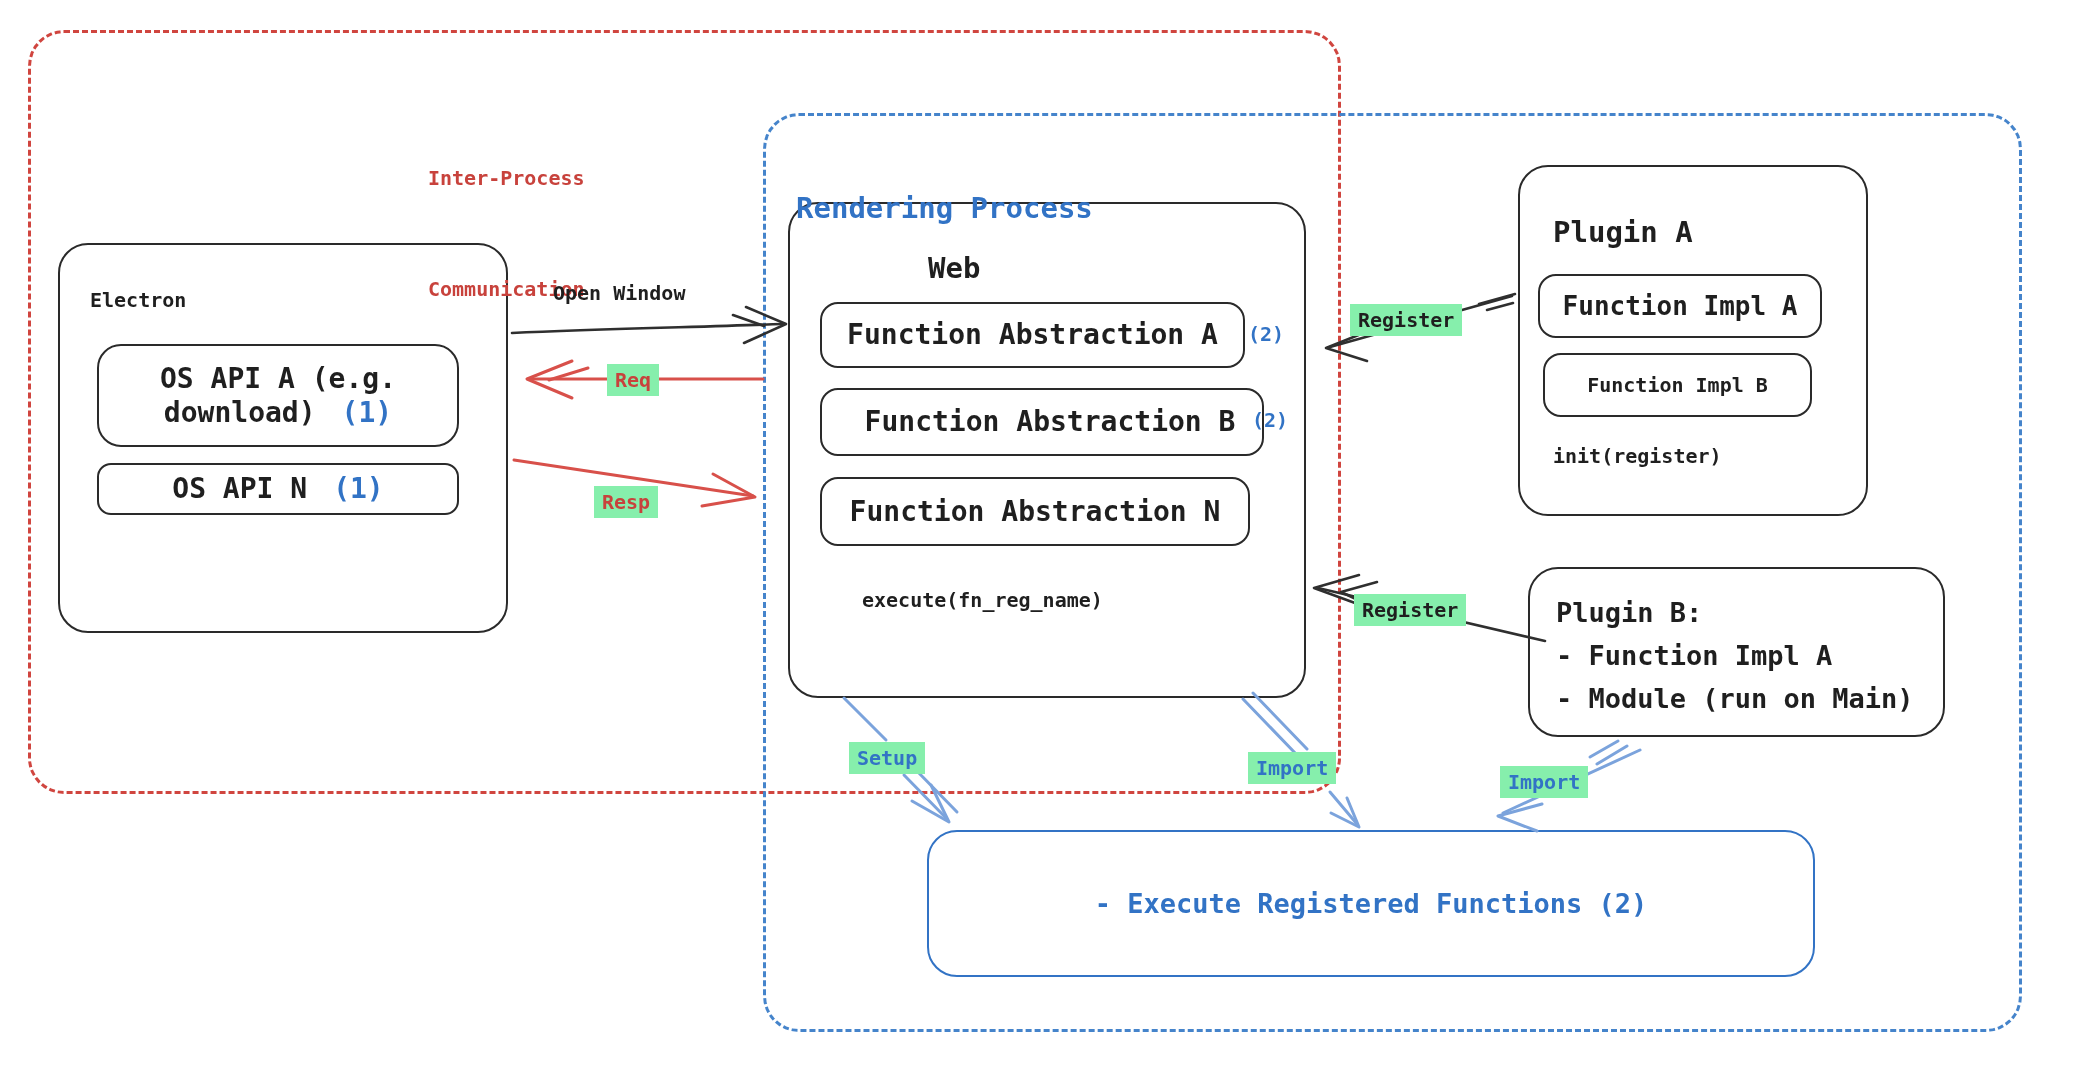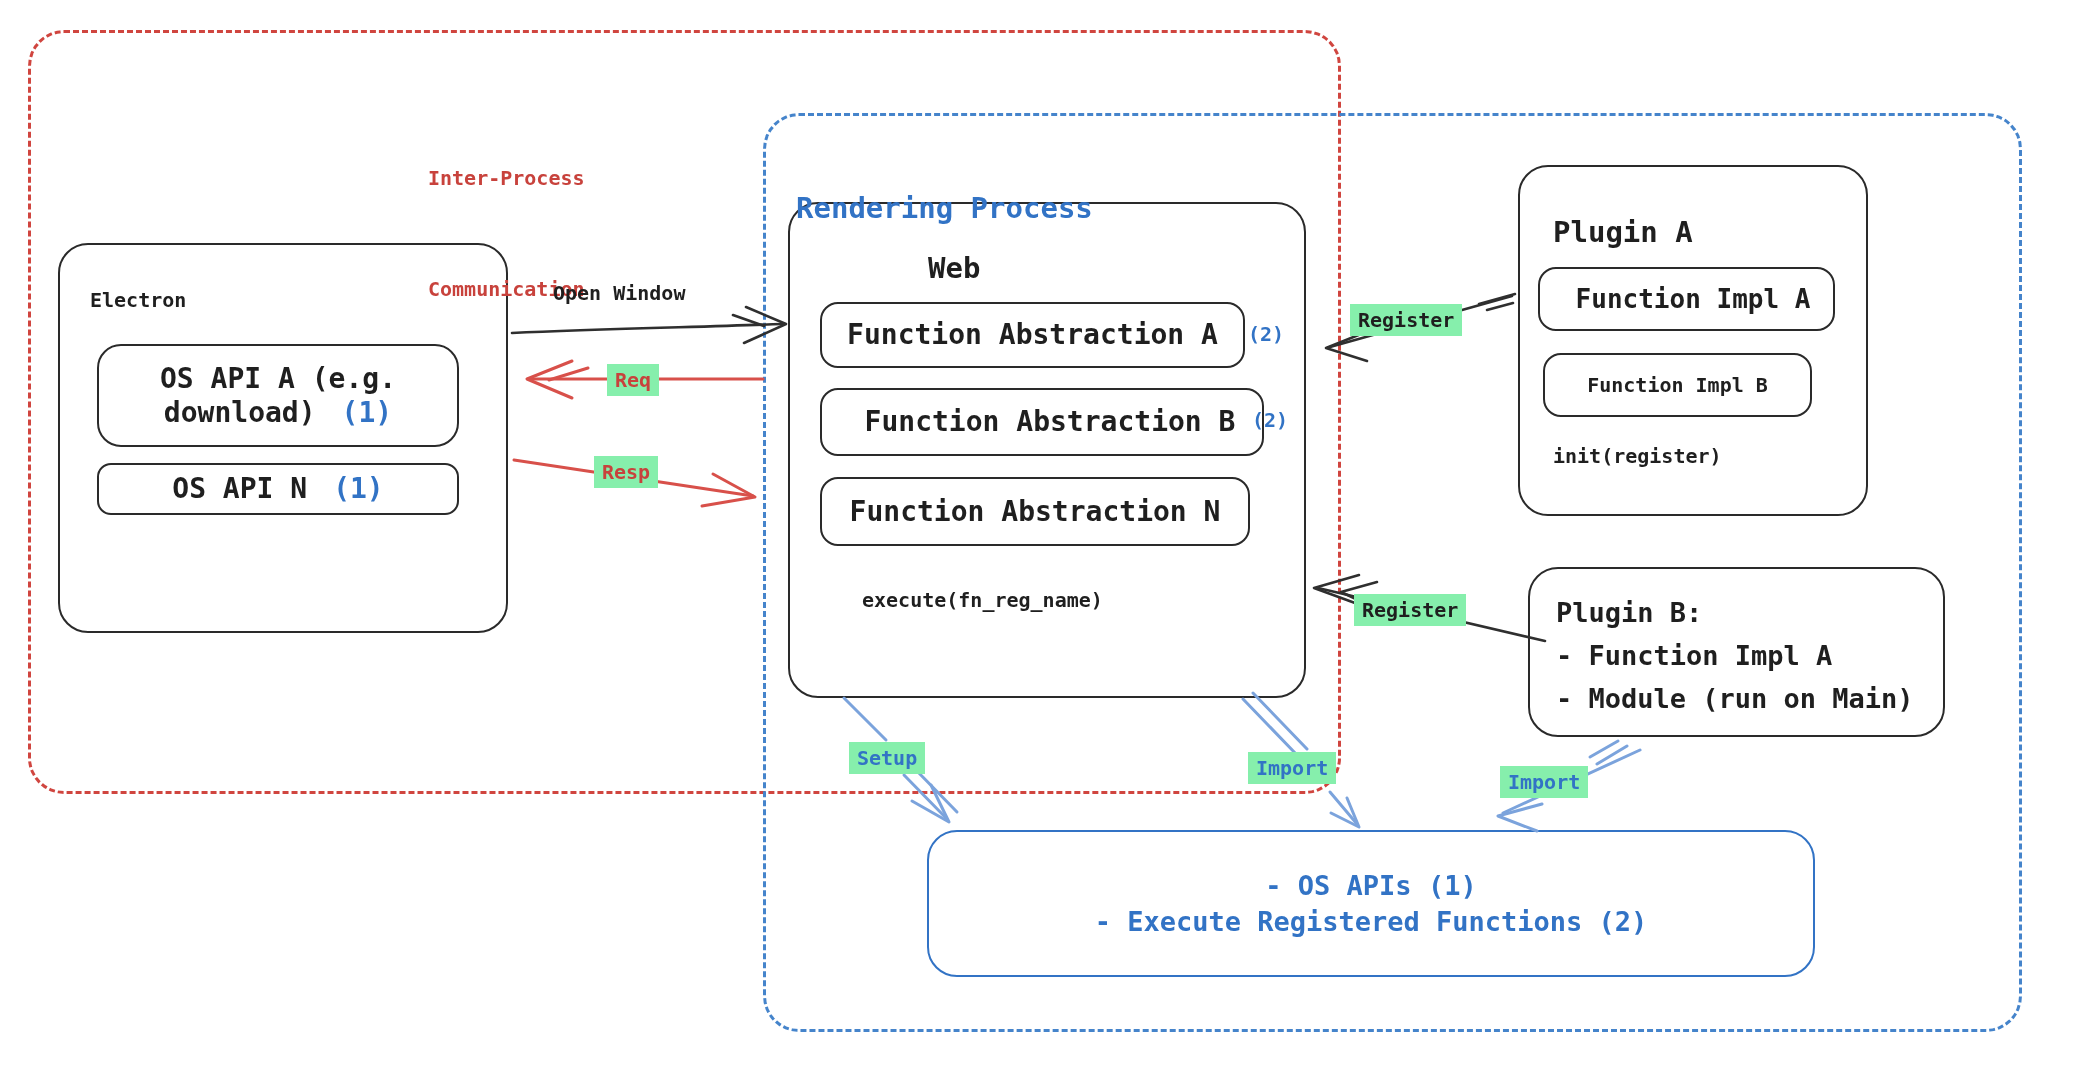--- a/index.html
+++ b/index.html
@@ -70,37 +70,36 @@
 <div class="lbl num" style="left:1252px;top:404px;">(2)</div>
 
 <div class="sbox inner centered" style="left:820px;top:477px;width:426px;height:65px;">
   <span class="boxtext">Function Abstraction N</span>
 </div>
 
 <div class="lbl" style="left:862px;top:584px;">execute(fn_reg_name)</div>
 
 <div class="sbox" style="left:1518px;top:165px;width:346px;height:347px;"></div>
 <div class="lbl" style="left:1553px;top:216px;font-size:29px;">Plugin A</div>
-<div class="sbox inner centered" style="left:1538px;top:267px;width:280px;height:60px;padding-left:13px;">
+<div class="sbox inner centered" style="left:1538px;top:274px;width:280px;height:60px;">
   <span class="boxtext" style="font-size:26px;">Function Impl A</span>
 </div>
 <div class="sbox inner centered" style="left:1543px;top:353px;width:265px;height:60px;">
   <span class="boxtext" style="font-size:20px;">Function Impl B</span>
 </div>
 <div class="lbl" style="left:1553px;top:440px;">init(register)</div>
 
 <div class="sbox" style="left:1528px;top:567px;width:413px;height:166px;">
   <div class="plugb-line" style="top:28px;">Plugin B:</div>
   <div class="plugb-line" style="top:71px;">- Function Impl A</div>
   <div class="plugb-line" style="top:114px;">- Module (run on Main)</div>
 </div>
 
 <div class="sbox blue centered" style="left:927px;top:830px;width:884px;height:143px;border-radius:30px;">
   <div class="coretext">
-    <div>- OS APIs (1)</div>
     <div>- Execute Registered Functions (2)</div>
   </div>
 </div>
 
 <svg class="arrows" width="2074" height="1066" viewBox="0 0 2074 1066">
   <g fill="none" stroke-linecap="round" stroke-linejoin="round">
 
     <g stroke="#2f2f2f" stroke-width="2.6">
       <path d="M512 333 C 600 329, 700 327, 782 324"></path>
       <path d="M746 307 L786 324 L744 343"></path>
@@ -149,18 +148,18 @@
       <path d="M1640 750 L1503 813"></path>
       <path d="M1597 764 L1627 746"></path>
       <path d="M1590 757 L1618 741"></path>
       <path d="M1542 804 L1498 816 L1537 831"></path>
     </g>
   </g>
 </svg>
 
 <div class="lbl" style="left:553px;top:277px;">Open Window</div>
 <div class="lbl red bg" style="left:607px;top:364px;">Req</div>
-<div class="lbl red bg" style="left:594px;top:456px;">Resp</div>
+<div class="lbl red bg" style="left:594px;top:486px;">Resp</div>
 <div class="lbl bg" style="left:1350px;top:304px;">Register</div>
 <div class="lbl bg" style="left:1354px;top:594px;">Register</div>
 <div class="lbl blue bg" style="left:849px;top:742px;">Setup</div>
 <div class="lbl blue bg" style="left:1248px;top:752px;">Import</div>
 <div class="lbl blue bg" style="left:1500px;top:766px;">Import</div>
 
 </body></html>

